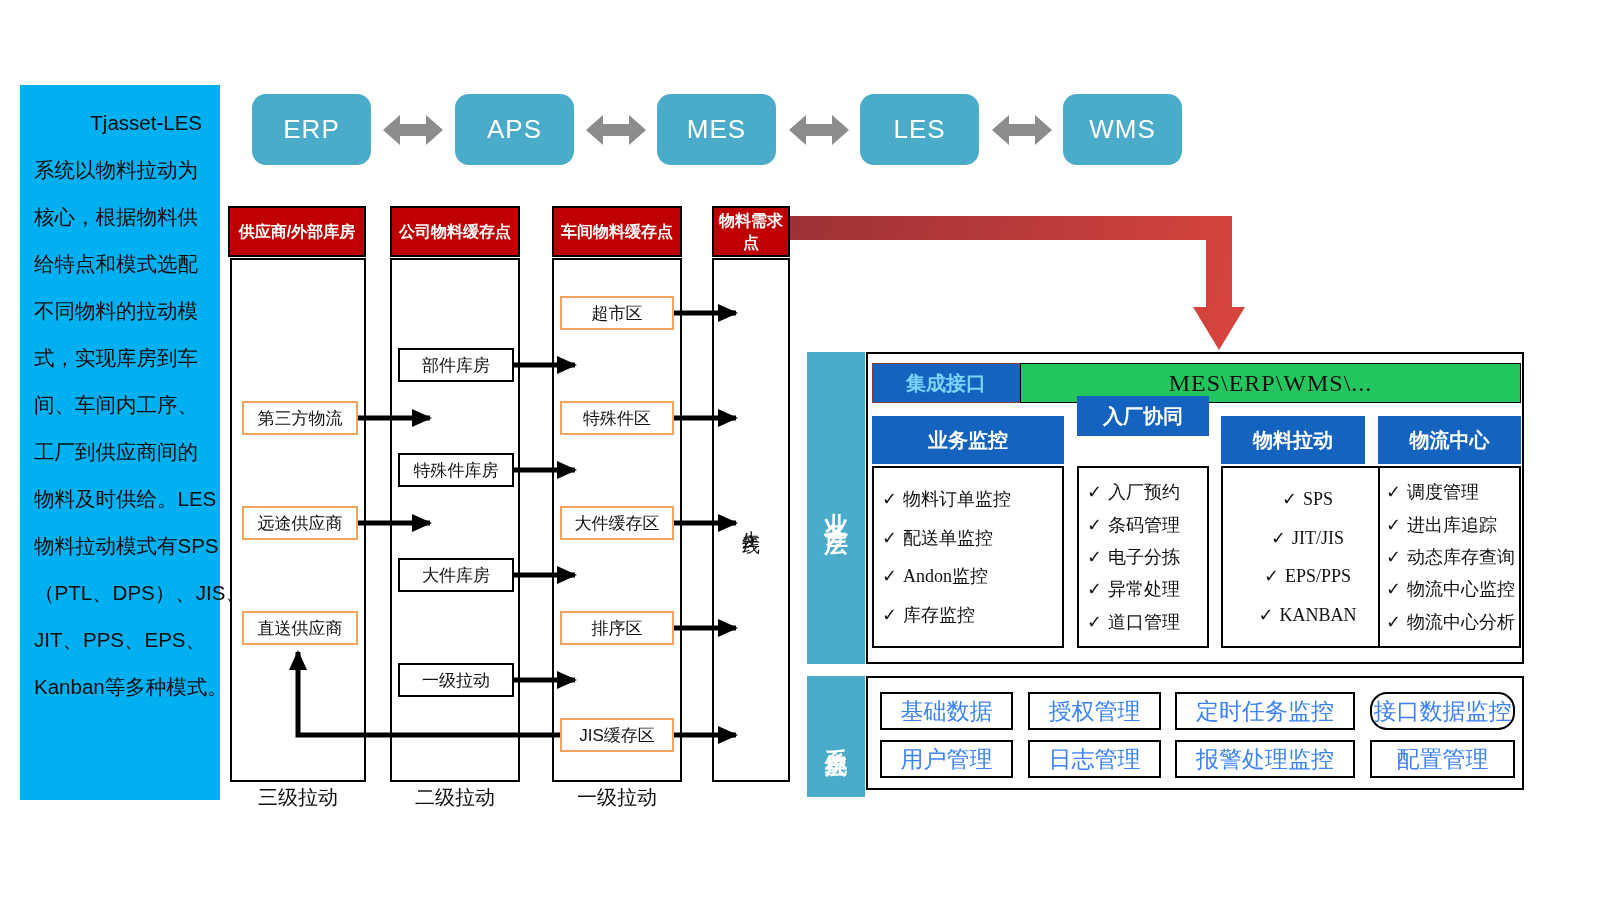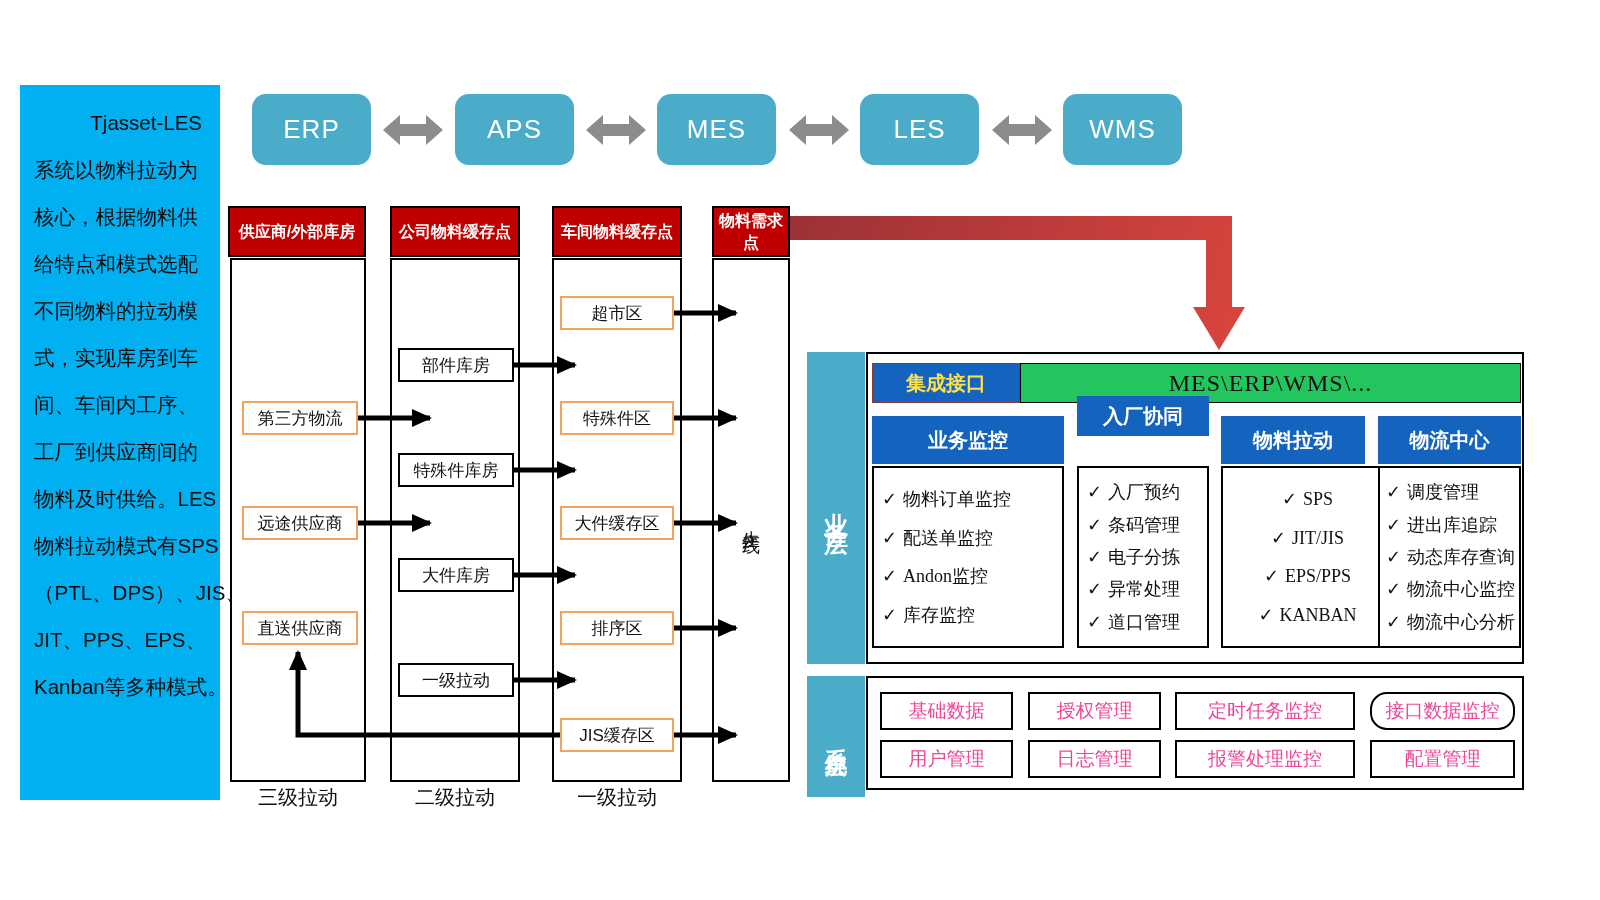--- a/index.html
+++ b/index.html
@@ -23,31 +23,31 @@
   .node-box{background:#fff;display:flex;align-items:center;justify-content:center;
     font-size:17px;color:#111;}
   .orange{border:2px solid #F2A45F;}
   .black{border:2px solid #000;}
   .pull-label{font-size:20px;color:#111;text-align:center;}
   .vtext{writing-mode:vertical-rl;text-orientation:upright;display:flex;align-items:center;justify-content:center;}
 
   
   .layer-strip{background:#4BACC9;color:#fff;font-weight:bold;font-size:24px;letter-spacing:10px;}
   .outer-box{background:#fff;border:2px solid #000;}
-  .int-blue{background:#1463BE;border:1px solid #8a3a34;color:#fde047;font-weight:bold;font-size:20px;
+  .int-blue{background:#1463BE;border:1px solid #8a3a34;color:#7dd3fc;font-weight:bold;font-size:20px;
     font-family:Liberation Sans, sans-serif;display:flex;align-items:center;justify-content:center;}
   .int-white{background:#22c55e;border:1px solid #000;font-family:"Liberation Serif",serif;font-size:24px;
     display:flex;align-items:center;justify-content:center;letter-spacing:1px;color:#111;}
   .mod-head{background:#1463BE;color:#ffffff;font-weight:bold;font-size:20px;font-family:"Liberation Serif",serif;
     display:flex;align-items:center;justify-content:center;}
   .mod-list{background:#fff;border:2px solid #000;display:flex;flex-direction:column;
     justify-content:space-evenly;padding:4px 8px;}
   .chk{font-family:"Liberation Serif",serif;font-size:18px;color:#111;white-space:nowrap;}
   .tick{margin-right:6px;}
-  .sys-box{background:#fff;border:2px solid #000;font-family:Liberation Sans, sans-serif;font-size:19px;color:#ec4899;
+  .sys-box{background:#fff;border:2px solid #000;font-family:Liberation Sans, sans-serif;font-size:23px;color:#3b82f6;
     display:flex;align-items:center;justify-content:center;}
   svg{display:block;}
   .overlay{pointer-events:none;}
 </style>
 </head>
 <body>
 
 <div class="stage">
 
   <aside class="abs left-panel" style="left:20px;top:85px;width:200px;height:715px;">

